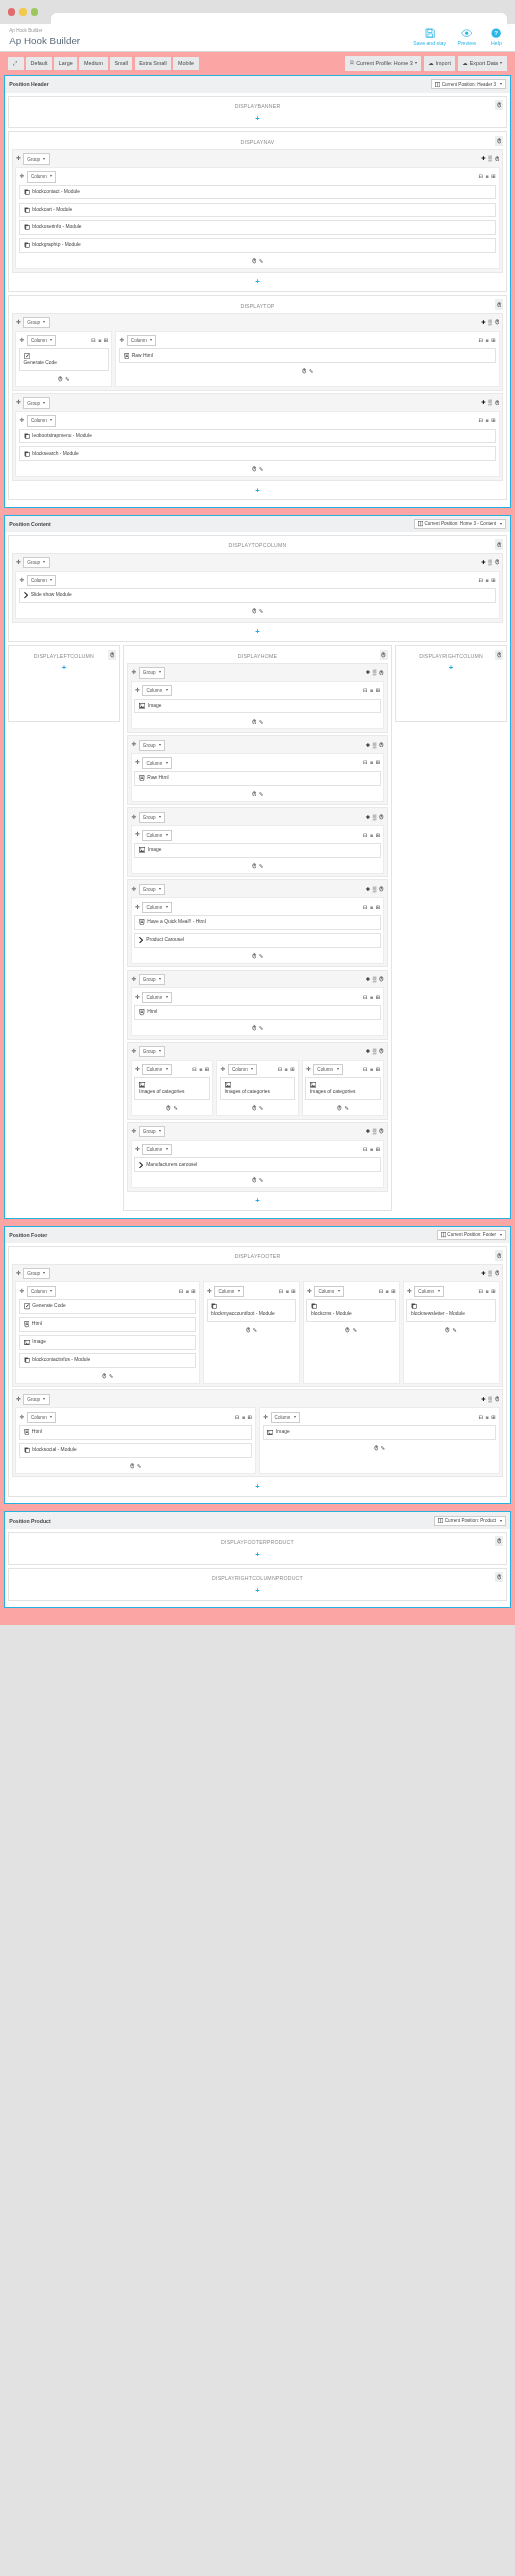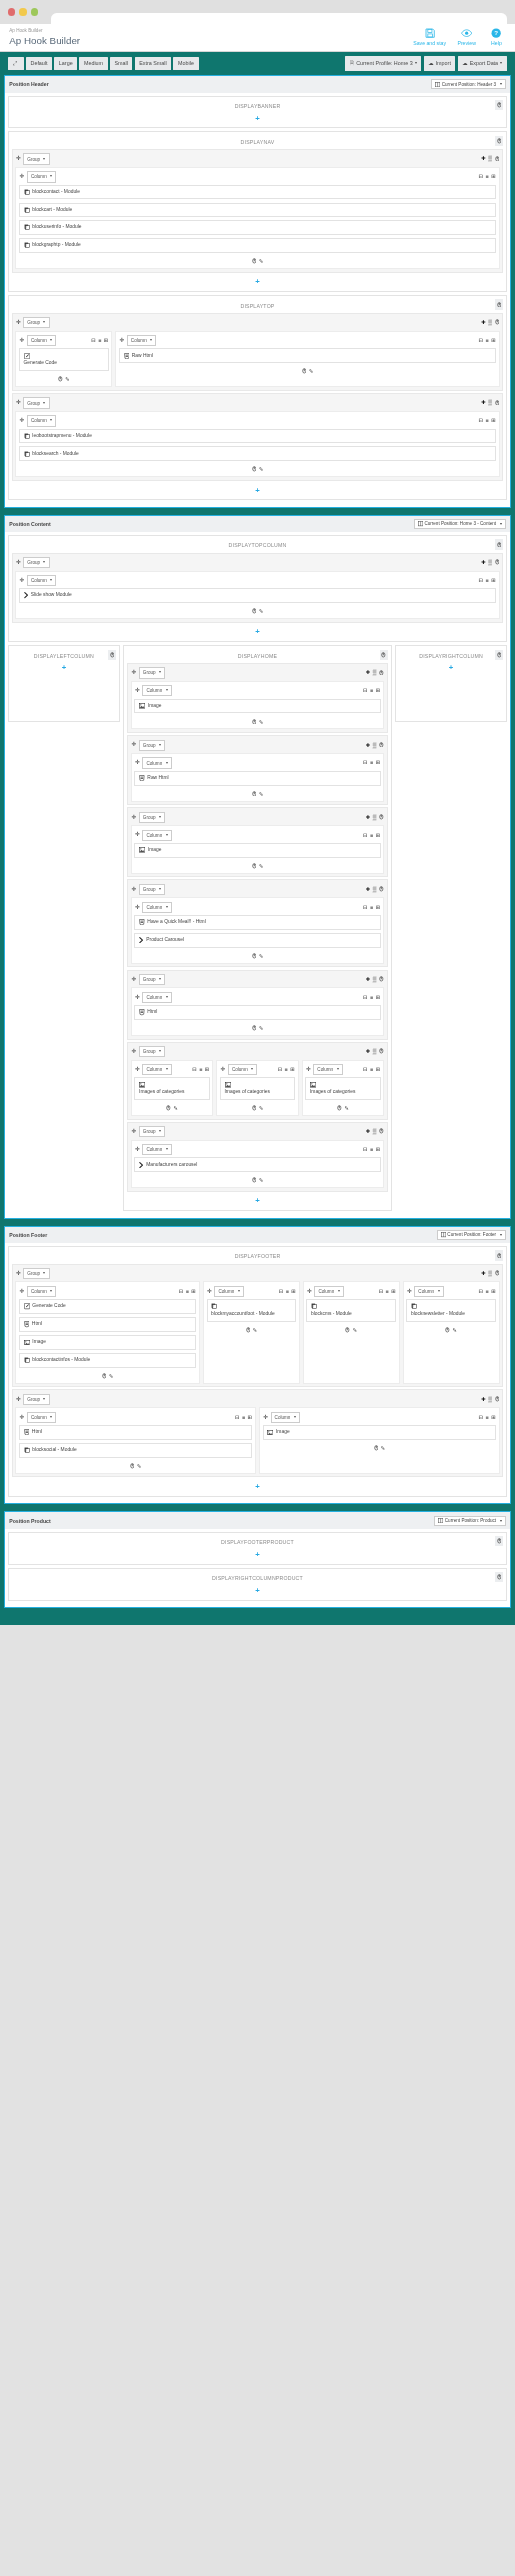--- a/index.html
+++ b/index.html
@@ -24,21 +24,21 @@
   .dot.green { background: #9dc75a; }
   .urlbar {
     flex: 1;
     height: 11.3px;
     background: #fff;
     border-radius: 5.7px 5.7px 0 0;
     margin-left: 9.3px;
     margin-top: 7.2px;
     align-self: flex-end;
   }
-  .page { background: #0f766e; padding: 0 0 10.3px 0; }
+  .page { background: #fca5a5; padding: 0 0 10.3px 0; }
 
   
   .app-header {
     background: #fff;
     padding: 4.1px 9.3px 5.2px 9.3px;
     border-bottom: 0.5px solid #d6d6d6;
     display: flex;
     align-items: flex-end;
     justify-content: space-between;
   }

